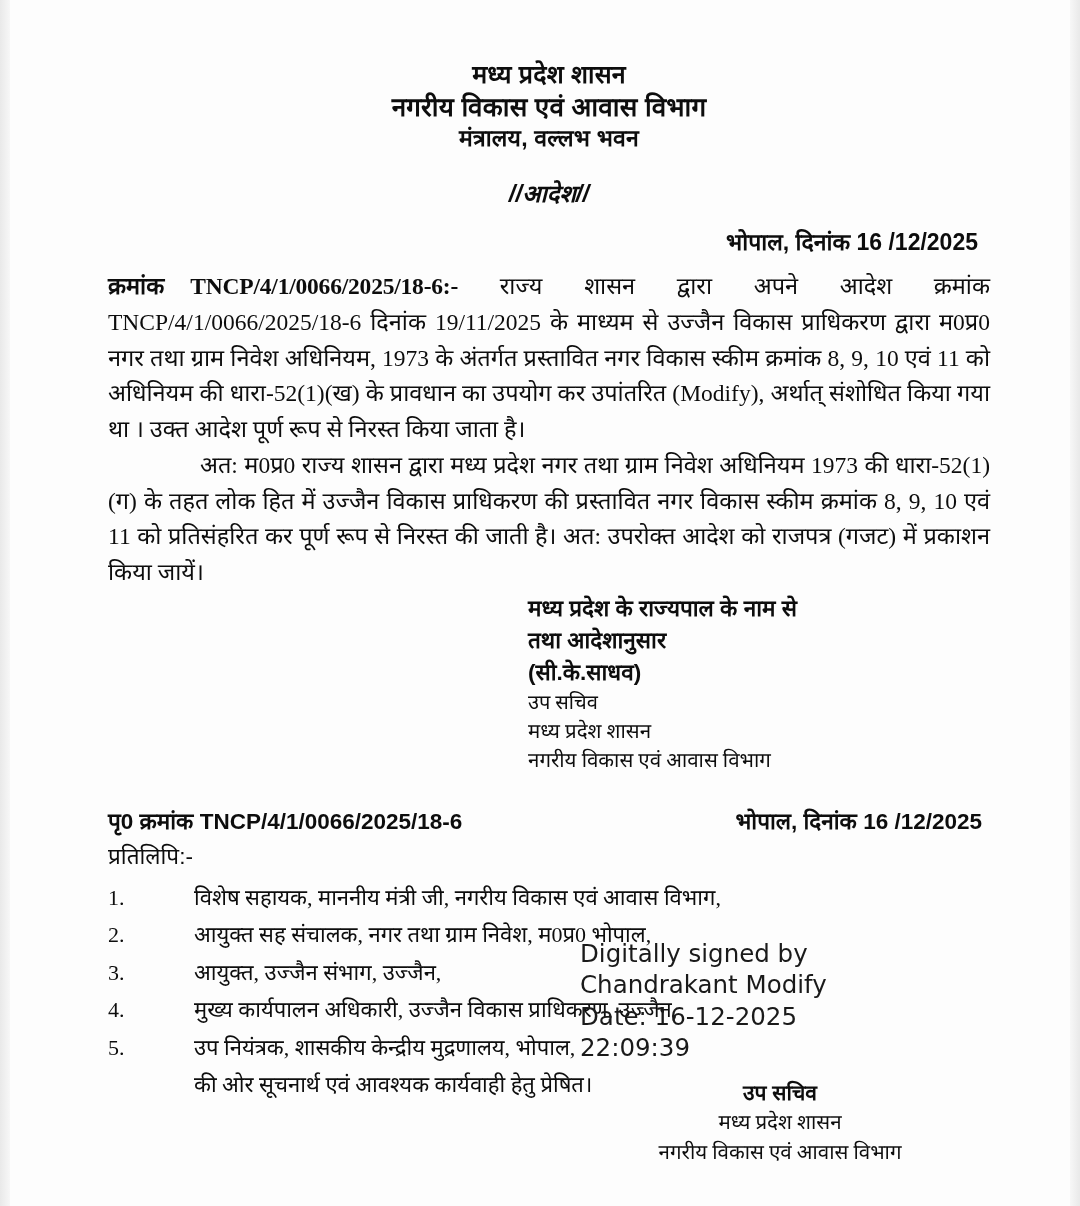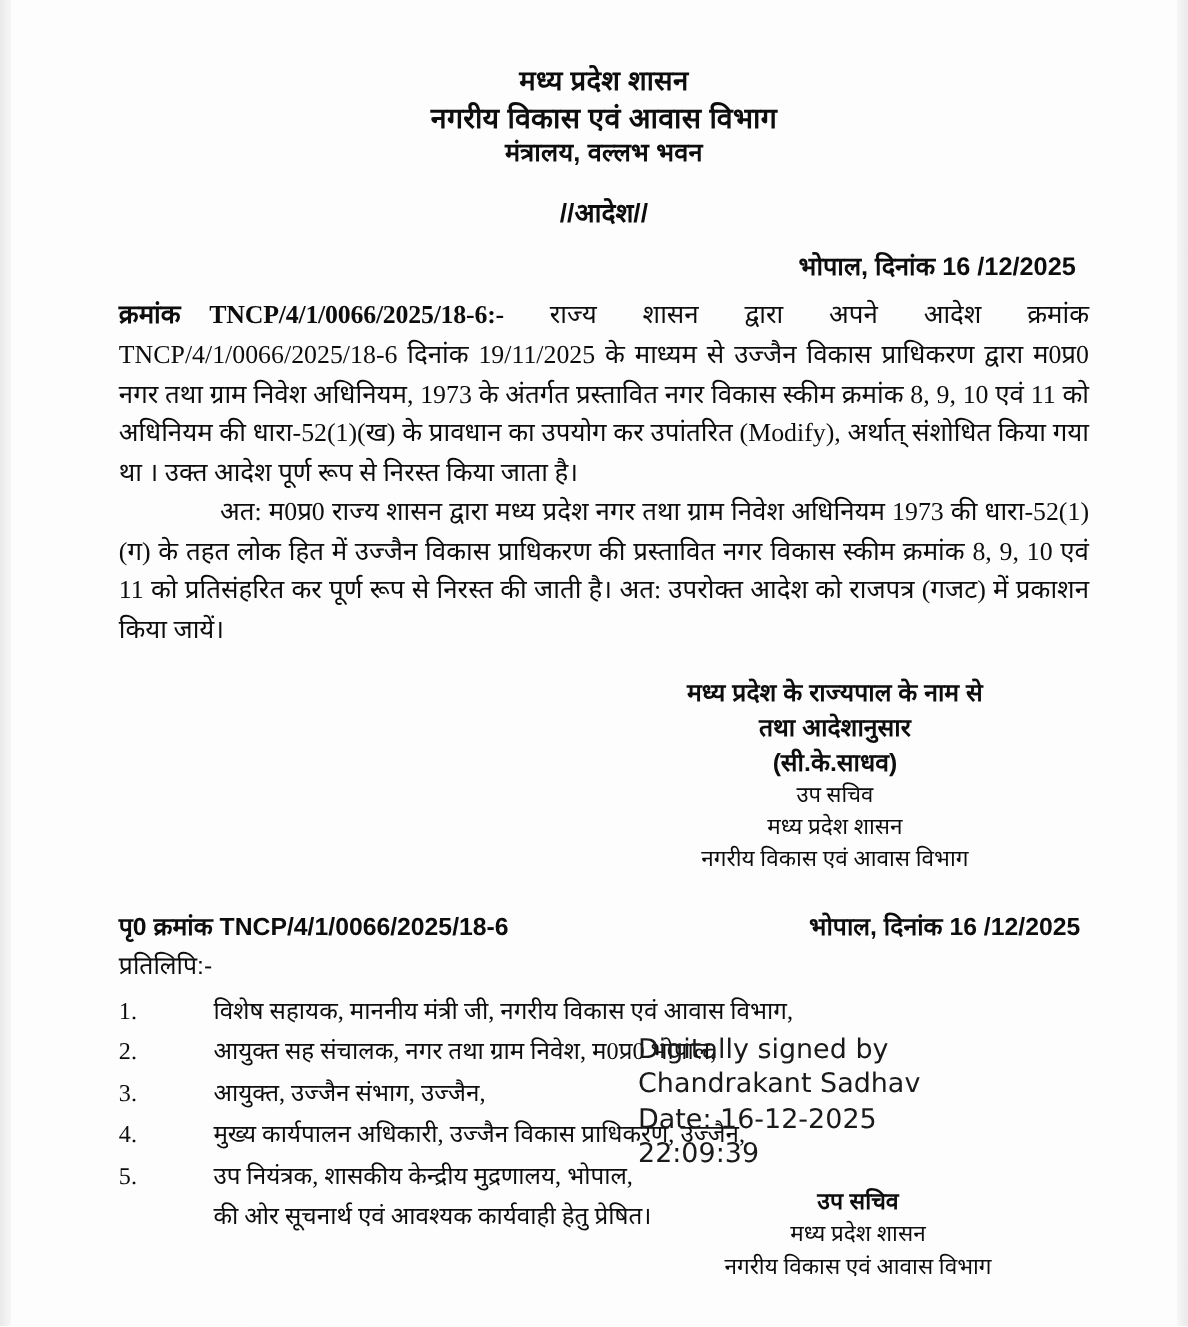--- a/index.html
+++ b/index.html
@@ -55,20 +55,21 @@
   }
   .h-1 { font-size: 25px; }
   .h-2 { font-size: 26px; }
   .h-3 { font-size: 23px; }
 
   .order-word {
     text-align: center;
     margin-top: 22px;
     font-family: "Liberation Sans", "DejaVu Sans", sans-serif;
     font-weight: bold;
+    font-style: italic;
     font-size: 24px;
   }
 
   .place-date-top {
     text-align: right;
     margin-top: 16px;
     padding-right: 12px;
     font-family: "Liberation Sans", "DejaVu Sans", sans-serif;
     font-weight: bold;
     font-size: 23px;
@@ -93,22 +94,21 @@
   }
   .mono-ref {
     font-family: "Liberation Serif", "DejaVu Serif", serif;
     font-weight: bold;
     letter-spacing: -0.2px;
   }
   .ref-spacer { display: inline-block; width: 26px; }
 
   
   .signature {
-    margin-top: 22px;
-    text-align: center;
+    margin-top: 2px;
     padding-left: 420px;
   }
   .sig-line {
     font-family: "Liberation Sans", "DejaVu Sans", sans-serif;
     line-height: 1.42;
   }
   .sig-bold   { font-weight: bold; font-size: 22.5px; }
   .sig-name   { font-weight: bold; font-size: 22.5px; }
   .sig-plain  { font-weight: normal; font-size: 20px; font-family: "Liberation Serif","DejaVu Serif",serif; }
   .sig-plain-2{ font-weight: normal; font-size: 20.5px; font-family: "Liberation Serif","DejaVu Serif",serif; }
@@ -254,21 +254,21 @@
           <span class="copy-text">उप नियंत्रक, शासकीय केन्द्रीय मुद्रणालय, भोपाल,</span>
         </div>
         <div class="copy-closing">की ओर सूचनार्थ एवं आवश्यक कार्यवाही हेतु प्रेषित।</div>
       </div>
     </div>
 
   </div>
 
   <div class="digital-sign">
     <div>Digitally signed by</div>
-    <div>Chandrakant Sadhav</div>
+    <div>Chandrakant Modify</div>
     <div>Date: 16-12-2025</div>
     <div>22:09:39</div>
   </div>
 
   <div class="footer-sign">
     <div class="f-1">उप सचिव</div>
     <div class="f-2">मध्य प्रदेश शासन</div>
     <div class="f-3">नगरीय विकास एवं आवास विभाग</div>
   </div>
 

